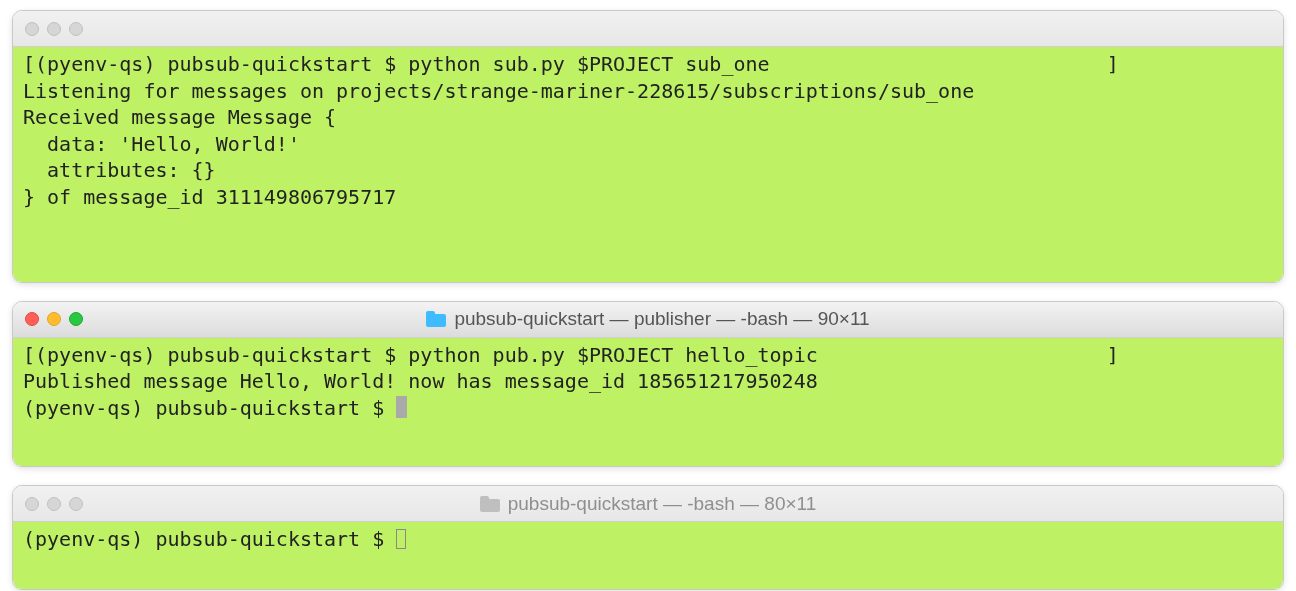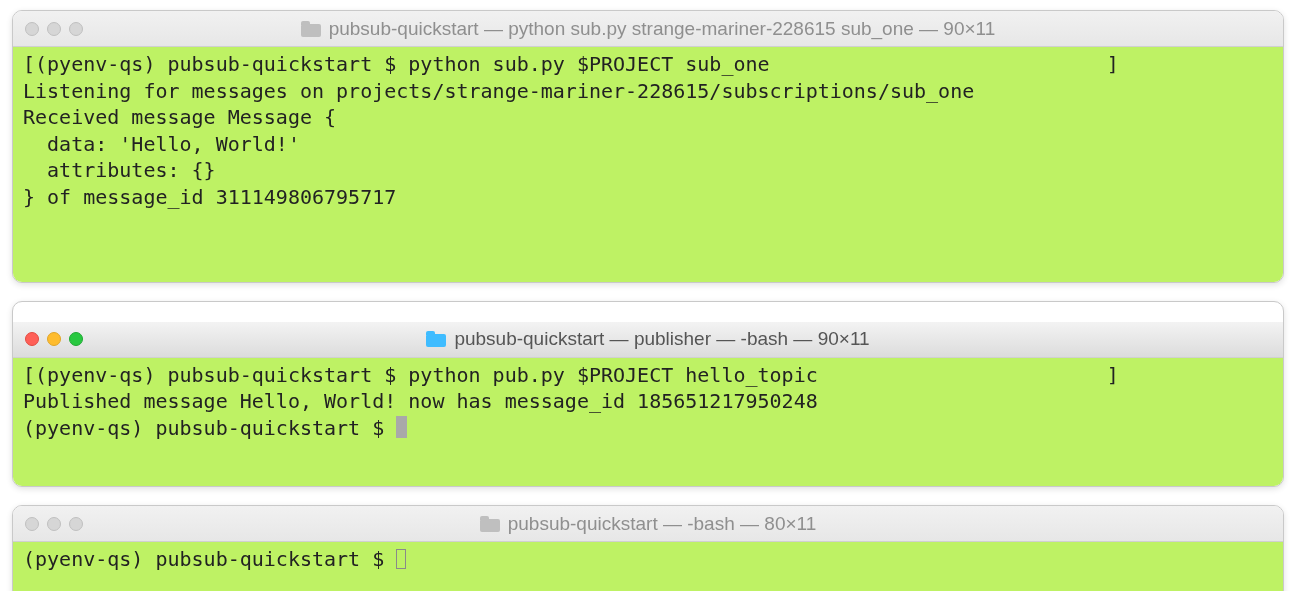--- a/index.html
+++ b/index.html
@@ -29,21 +29,20 @@
     align-items: center;
     padding: 0 12px;
     border-bottom: 1px solid #d0d0d0;
     position: relative;
   }
   .titlebar.inactive {
     background: linear-gradient(#f1f1f1, #e7e7e7);
   }
   .titlebar.active {
     background: linear-gradient(#f3f3f3, #dcdcdc);
-    margin-top: 20px;
   }
   .traffic {
     display: flex;
     gap: 8px;
     align-items: center;
     position: absolute;
     left: 12px;
     top: 50%;
     transform: translateY(-50%);
   }
@@ -126,24 +125,20 @@
 <body>
 
 <div class="stage" id="stage">
     <div class="window">
       <div class="titlebar inactive">
         <div class="traffic">
           <span class="dot inactive"></span>
           <span class="dot inactive"></span>
           <span class="dot inactive"></span>
         </div>
-        <div class="title-center">
-          <span class="folder-icon gray"></span>
-          <span>pubsub-quickstart — python sub.py strange-mariner-228615 sub_one — 90×11</span>
-        </div>
       </div>
       <div class="term-body"><span class="row">[(pyenv-qs) pubsub-quickstart $ python sub.py $PROJECT sub_one                            ]</span><span class="row">Listening for messages on projects/strange-mariner-228615/subscriptions/sub_one</span><span class="row">Received message Message {</span><span class="row">  data: 'Hello, World!'</span><span class="row">  attributes: {}</span><span class="row">} of message_id 311149806795717</span><span class="row">&nbsp;</span><span class="row">&nbsp;</span></div>
     </div>
     <div class="window">
       <div class="titlebar active">
         <div class="traffic">
           <span class="dot close"></span>
           <span class="dot min"></span>
           <span class="dot zoom"></span>
         </div>

